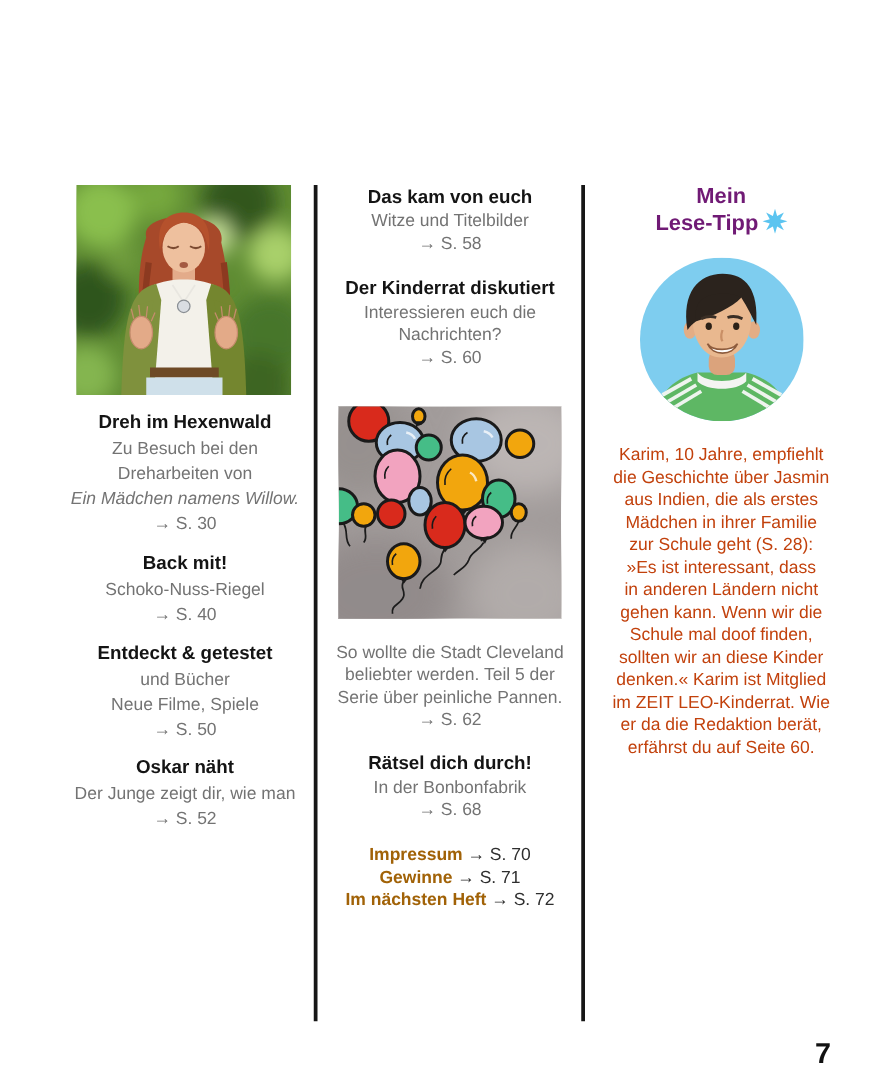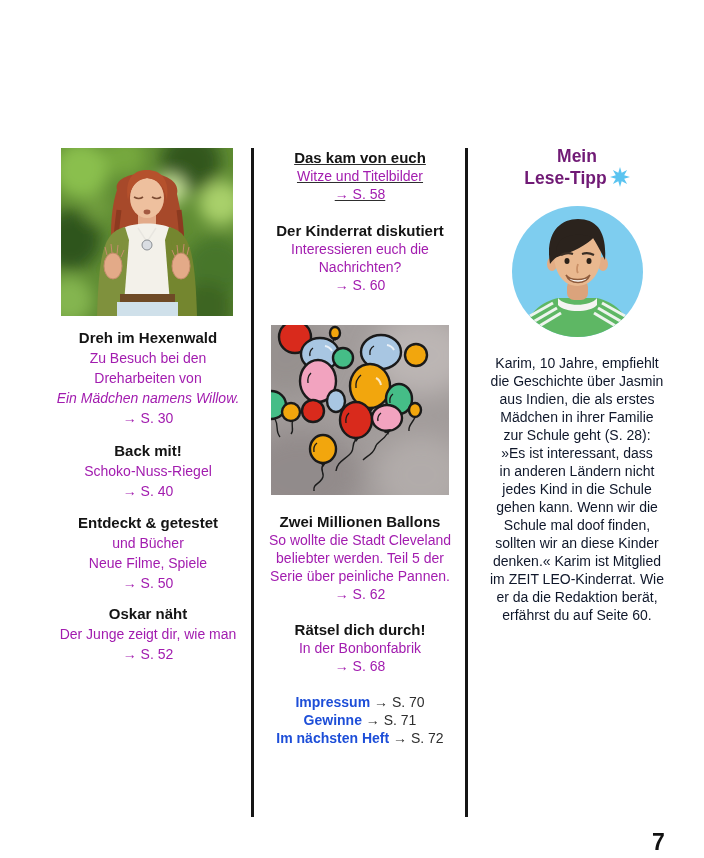--- a/index.html
+++ b/index.html
@@ -9,35 +9,35 @@
   #col-left{left:40px;top:148px;width:216px;}
   #col-mid{left:262px;top:148px;width:196px;}
   #col-right{left:467px;top:146px;width:220px;}
   .divider{position:absolute;top:148px;width:3px;height:669px;background:#161616;}
   #divider-1{left:251px;}
   #divider-2{left:465px;}
   .photo-frame{width:172px;height:168px;margin-left:21px;overflow:hidden;}
   .balloon-frame{width:178px;height:170px;margin:31px auto 0;overflow:hidden;}
   .entry{margin-top:12px;}
   .entry-title{font-size:15px;font-weight:700;color:#141414;line-height:20px;white-space:nowrap;}
-  .line{font-size:14px;line-height:20px;color:#a21caf;white-space:nowrap;}
+  .line{font-size:14px;line-height:20px;color:#737373;white-space:nowrap;}
   .italic{font-style:italic;}
   #col-mid .entry-title{line-height:19px;}
   #col-mid .line{line-height:18px;}
   .m-entry-2{margin-top:18px;}
   .m-entry-3{margin-top:17px;}
   .m-entry-4{margin-top:17px;}
   .inline-entries{margin-top:18px;}
   .inline-line{font-size:14px;line-height:18px;white-space:nowrap;}
-  .inline-line .bold{font-weight:700;color:#1d4ed8;}
+  .inline-line .bold{font-weight:700;color:#a16207;}
   .rc-heading{font-size:17.5px;font-weight:700;color:#701a75;line-height:21px;}
   .star{display:inline-block;vertical-align:-3px;margin-left:3px;}
   .portrait-circle{width:131px;height:131px;border-radius:50%;overflow:hidden;margin:14px auto 0;}
   .rc-paragraph{margin-top:17px;}
-  .rc-paragraph .pline{font-size:14px;line-height:18px;color:#0f172a;white-space:nowrap;text-align:center;}
+  .rc-paragraph .pline{font-size:14px;line-height:18px;color:#c2410c;white-space:nowrap;text-align:center;}
   #page-number{position:absolute;left:652px;top:829px;font-size:23px;font-weight:700;color:#111;}
 </style>
 </head>
 <body>
 
 <div id="page">
 
   <div class="col" id="col-left">
 
     <div class="photo-frame">
@@ -118,21 +118,21 @@
       <div class="line">Der Junge zeigt dir, wie man</div>
       <div class="line">→ S. 52</div>
     </div>
   </div>
 
   <div class="divider" id="divider-1"></div>
   <div class="divider" id="divider-2"></div>
 
   <div class="col" id="col-mid">
 
-    <div class="entry" style="margin-top:0;text-decoration:underline;">
+    <div class="entry" style="margin-top:0;">
       <div class="entry-title">Das kam von euch</div>
       <div class="line">Witze und Titelbilder</div>
       <div class="line">→ S. 58</div>
     </div>
 
     <div class="entry m-entry-2">
       <div class="entry-title">Der Kinderrat diskutiert</div>
       <div class="line">Interessieren euch die</div>
       <div class="line">Nachrichten?</div>
       <div class="line">→ S. 60</div>
@@ -209,21 +209,20 @@
           <g stroke="#ffffff" stroke-width="2" fill="none" opacity="0.75">
             <path d="M54,21 q5,1 7,5"></path>
             <path d="M116,20 q5,1 7,5"></path>
             <path d="M105,53 q4,2 5,7"></path>
           </g>
         </g>
       </svg>
     </div>
 
     <div class="entry m-entry-3">
-      <div class="entry-title">Zwei Millionen Ballons</div>
       <div class="line">So wollte die Stadt Cleveland</div>
       <div class="line">beliebter werden. Teil 5 der</div>
       <div class="line">Serie über peinliche Pannen.</div>
       <div class="line">→ S. 62</div>
     </div>
 
     <div class="entry m-entry-4">
       <div class="entry-title">Rätsel dich durch!</div>
       <div class="line">In der Bonbonfabrik</div>
       <div class="line">→ S. 68</div>
@@ -273,21 +272,20 @@
     </div>
 
     <div class="rc-paragraph">
       <div class="pline">Karim, 10 Jahre, empfiehlt</div>
       <div class="pline">die Geschichte über Jasmin</div>
       <div class="pline">aus Indien, die als erstes</div>
       <div class="pline">Mädchen in ihrer Familie</div>
       <div class="pline">zur Schule geht (S. 28):</div>
       <div class="pline">»Es ist interessant, dass</div>
       <div class="pline">in anderen Ländern nicht</div>
-      <div class="pline">jedes Kind in die Schule</div>
       <div class="pline">gehen kann. Wenn wir die</div>
       <div class="pline">Schule mal doof finden,</div>
       <div class="pline">sollten wir an diese Kinder</div>
       <div class="pline">denken.« Karim ist Mitglied</div>
       <div class="pline">im ZEIT LEO-Kinderrat. Wie</div>
       <div class="pline">er da die Redaktion berät,</div>
       <div class="pline">erfährst du auf Seite 60.</div>
     </div>
   </div>
 

